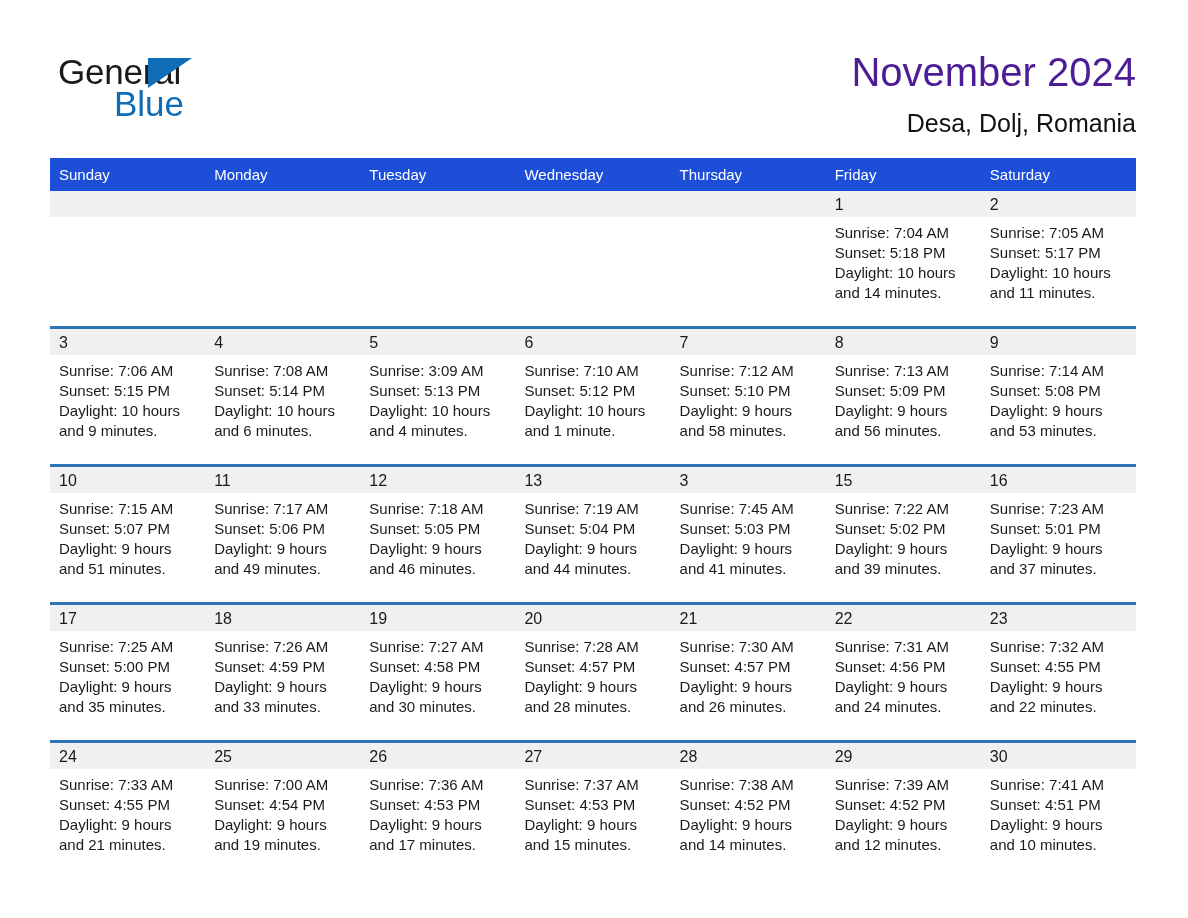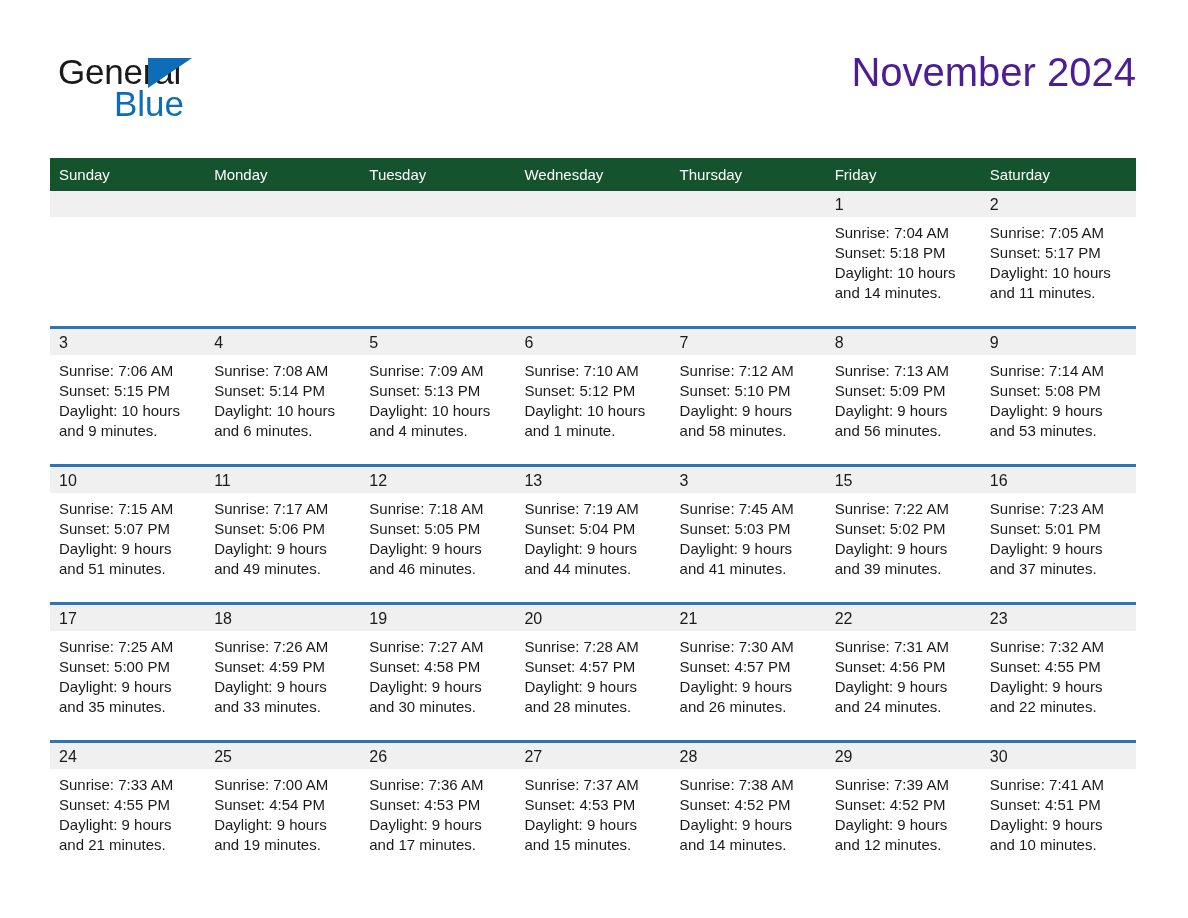--- a/index.html
+++ b/index.html
@@ -96,21 +96,21 @@
     width: 1086px;
   }
   table.cal {
     border-collapse: collapse;
     table-layout: fixed;
     width: 1086px;
   }
   table.cal col { width: 155.14px; }
 
   thead th {
-    background: #14532d;
+    background: #1d4ed8;
     color: #ffffff;
     font-size: 15px;
     font-weight: 400;
     text-align: left;
     padding: 6px 0 7px 9px;
     height: 20px;
     vertical-align: middle;
   }
 
   tbody tr.week-row > td {
@@ -152,20 +152,21 @@
 
   <div class="header">
 
     <div class="logo">
       <span class="logo-general">General</span>
       <span class="logo-tri"></span>
       <span class="logo-blue">Blue</span>
     </div>
 
     <div class="title">November 2024</div>
+    <div class="subtitle">Desa, Dolj, Romania</div>
   </div>
 
   <div class="calendar">
     <table class="cal">
       <colgroup>
         <col>
           <col>
           <col>
           <col>
           <col>
@@ -255,21 +256,21 @@
                   <div>Sunset: 5:14 PM</div>
                   <div>Daylight: 10 hours</div>
                   <div>and 6 minutes.</div>
                 </div>
               </div>
             </td>
           <td>
               <div class="cell">
                 <div class="daynum-band">5</div>
                 <div class="info">
-                  <div>Sunrise: 7:09 AM</div>
+                  <div>Sunrise: 3:09 AM</div>
                   <div>Sunset: 5:13 PM</div>
                   <div>Daylight: 10 hours</div>
                   <div>and 4 minutes.</div>
                 </div>
               </div>
             </td>
           <td>
               <div class="cell">
                 <div class="daynum-band">6</div>
                 <div class="info">

